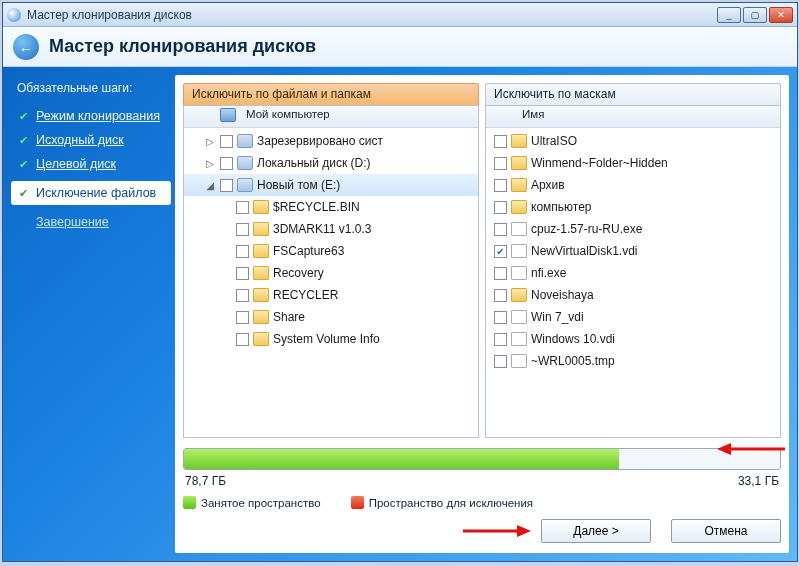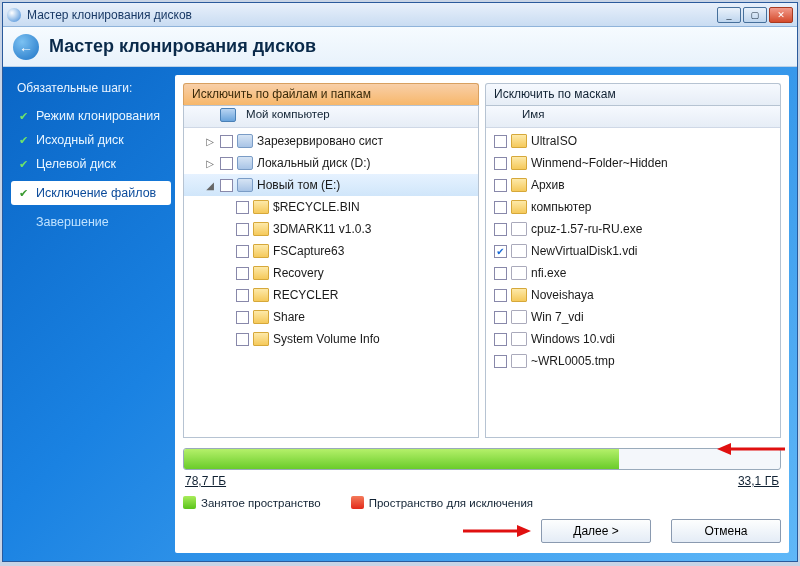--- a/index.html
+++ b/index.html
@@ -14,25 +14,25 @@
 
 .header { height: 40px; background: linear-gradient(#f6fbff,#e8f2fb); display: flex; align-items: center; padding: 0 10px; border-bottom: 1px solid #bcd2e8; }
 .back-btn { width: 26px; height: 26px; border-radius: 50%; background: radial-gradient(circle at 35% 30%, #7bc1f2, #1f74c6); margin-right: 10px; display:flex; align-items:center; justify-content:center; color:#fff; font-size:14px; }
 .header h1 { font-size: 18px; font-weight: 600; color: #0a2a4a; }
 
 .body { display: flex; height: 494px; background: linear-gradient(135deg,#0a66c6 0%, #1a82e2 35%, #5fb8f8 100%); }
 .sidebar { width: 172px; padding: 14px 10px 10px 14px; }
 .sidebar-title { font-size: 12px; color: #eaf4ff; margin-bottom: 14px; }
 .step { display: flex; align-items: center; font-size: 12.5px; margin-bottom: 10px; color: #eaf6ff; cursor: pointer; }
 .step .chk { width: 13px; height: 13px; margin-right: 6px; display:inline-flex; align-items:center; justify-content:center; font-size:11px; color:#6fe46a; }
-.step.done span.lbl { }
+.step.done span.lbl { text-decoration: underline; }
 .step.cur { background: #fff; color: #0a4a9a; padding: 5px 6px; margin: 0 -6px 10px -6px; border-radius: 3px; }
 .step.cur .chk { color: #3a9a30; }
 .step.cur span.lbl { text-decoration: none; font-weight:500; }
-.step.future span.lbl { color: #bfe2ff; }
+.step.future span.lbl { color: #bfe2ff; text-decoration: underline; }
 
 .main { flex: 1; background: #fff; margin: 8px 8px 8px 0; border-radius: 2px; padding: 8px 8px 10px 8px; display: flex; flex-direction: column; }
 
 .tabs { display: flex; flex: 1; gap: 6px; min-height: 0; }
 .tabcol { flex: 1; display: flex; flex-direction: column; min-width: 0; }
 .tabhead { height: 22px; font-size: 12px; padding: 3px 8px; border: 1px solid #b6c3d2; background: linear-gradient(#f6f9fe,#e6edf6); border-bottom: none; border-radius: 3px 3px 0 0; color:#123; }
 .tabhead.active { background: linear-gradient(#f8cfa8,#f7b76a); border-color:#d8a060; color:#3a2a0a; font-weight:500; }
 .panel { flex: 1; border: 1px solid #b6c3d2; background: #fff; overflow-y: auto; overflow-x: auto; }
 
 .colhead { height: 22px; background: linear-gradient(#f6f9fe,#e6edf6); border-bottom: 1px solid #cfd8e6; font-size: 11.5px; padding: 2px 6px; color:#123; display:flex; gap:6px; }
@@ -46,21 +46,21 @@
 .ico.folder { background: linear-gradient(#fde9a8,#f5c95a); border-radius:1px; border:1px solid #d6a83a; }
 .ico.drive { background: linear-gradient(#d6e4f4,#a8c4e6); border:1px solid #7a9cc6; border-radius:2px; }
 .ico.pc { background: linear-gradient(#b8d4f2,#6aa4dc); border:1px solid #4a80b6; border-radius:2px; }
 .ico.file { background:#fff; border:1px solid #aab; border-radius:1px; }
 .row.sel { background: linear-gradient(#e6f2ff,#d0e6fa); }
 
 .d0{padding-left:4px}.d1{padding-left:20px}.d2{padding-left:36px}
 
 .bar-wrap { height: 22px; margin: 10px 0 2px; border:1px solid #9ab; border-radius:3px; background:#f4f7fb; position:relative; overflow:hidden; }
 .bar-used { height:100%; background: linear-gradient(#b4f06a,#6acc2a); }
-.size-row { display:flex; justify-content:space-between; font-size:12px; color:#123; padding:2px 2px 8px;text-decoration:underline; }
+.size-row { display:flex; justify-content:space-between; font-size:12px; color:#123; padding:2px 2px 8px; }
 
 .legend { display:flex; gap:30px; font-size:11.5px; color:#123; margin-bottom:10px; }
 .sw { width:13px; height:13px; border-radius:2px; margin-right:5px; display:inline-block; vertical-align:-2px; }
 .sw.g{background:linear-gradient(#a8ec5a,#5ac41a);} .sw.w{background:#fff;border:1px solid #aab;} .sw.r{background:linear-gradient(#f47a5a,#e22a1a);}
 
 .btns { display:flex; justify-content:flex-end; gap:20px; }
 .btn { width:110px; height:24px; border:1px solid #8a9ab0; background:linear-gradient(#fdfefe,#e4ecf6); font-size:12px; border-radius:2px; cursor:pointer; }
 
 .arrow { position:absolute; width:68px; height:14px; pointer-events:none; }
 .arrow svg{width:100%;height:100%}

